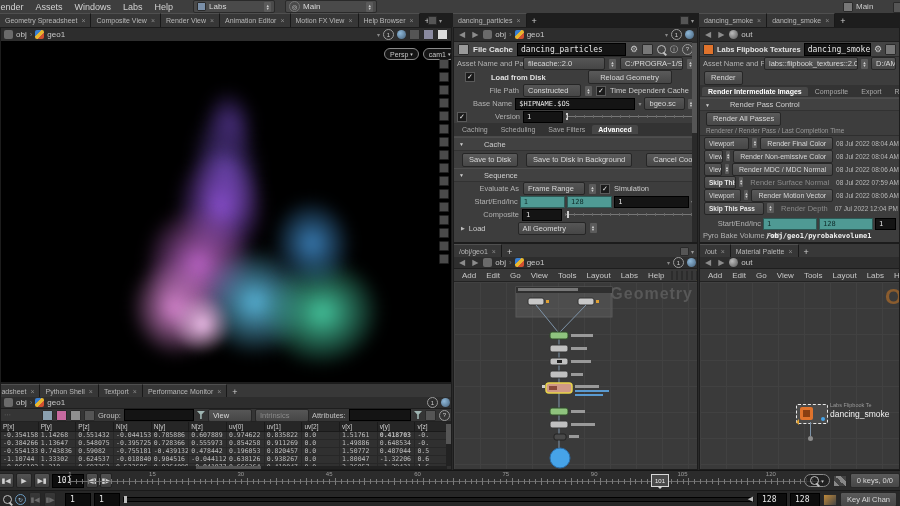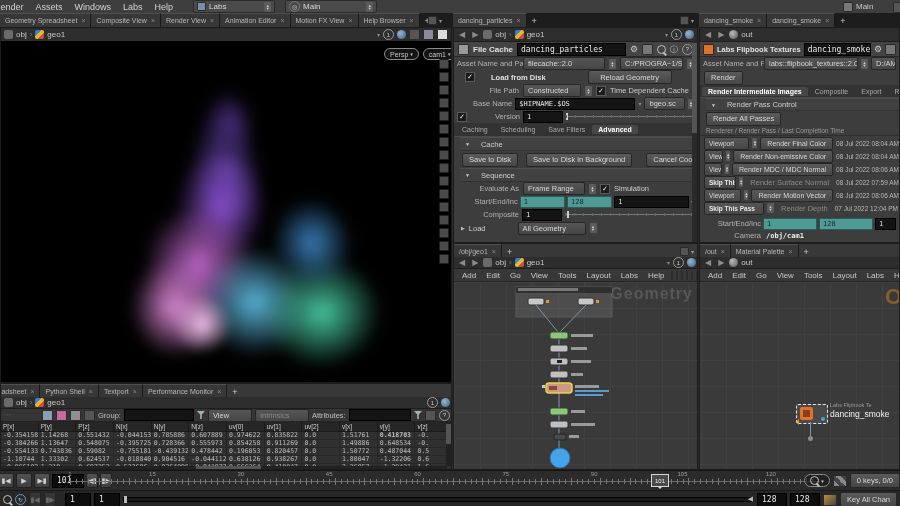--- a/index.html
+++ b/index.html
@@ -23,21 +23,21 @@
   .geoico{background:linear-gradient(135deg,#3a7fd0 0 35%,#e8b730 35% 65%,#d05030 65% 100%);}
   .navarrow{color:#8c8c8c;font-size:8px;padding:0 2px;}
   .badge1{width:9px;height:9px;border:1px solid #9a9a9a;border-radius:50%;font-size:6px;color:#cfcfcf;display:inline-flex;align-items:center;justify-content:center;}
   .circico{width:9px;height:9px;border-radius:50%;background:radial-gradient(circle at 35% 35%,#8fb8d8,#44607a);display:inline-block;}
   .sqico{width:9px;height:9px;background:#555;border:1px solid #2a2a2a;border-radius:1px;display:inline-block;}
   .field{background:#141414;color:#e6e6e6;font-family:"DejaVu Sans Mono",monospace;font-size:7px;height:10px;line-height:10px;padding:0 3px;border:1px solid #000;overflow:hidden;white-space:nowrap;}
   .dd{background:linear-gradient(#565656,#464646);border:1px solid #262626;border-radius:2px;color:#d8d8d8;font-size:7.5px;height:11px;display:inline-flex;align-items:center;padding:0 4px;white-space:nowrap;overflow:hidden;}
   .btn{background:linear-gradient(#5a5a5a,#474747);border:1px solid #262626;border-radius:2px;color:#d8d8d8;font-size:7.5px;height:12px;display:inline-flex;align-items:center;padding:0 6px;white-space:nowrap;}
   .chk{width:8px;height:8px;background:#1b1b1b;border:1px solid #5a5a5a;color:#e8e8e8;font-size:7px;line-height:7px;text-align:center;display:inline-block;}
   .lbl{color:#b2b2b2;font-size:7.5px;text-align:right;white-space:nowrap;}
-  .sect{background:#414141;border-top:1px solid #4e4e4e;border-bottom:1px solid #323232;color:#d0d0d0;font-size:7.5px;display:flex;align-items:center;gap:11px;padding:0 5px;margin-left:6px;}
+  .sect{background:#414141;border-top:1px solid #4e4e4e;border-bottom:1px solid #323232;color:#d0d0d0;font-size:7.5px;display:flex;align-items:center;gap:20px;padding:0 5px;}
   .teal{background:#4f9a94 !important;color:#0e2b29 !important;border:1px solid #2d5a56 !important;}
   .slider{height:1px;background:#777;position:relative;flex:1;}
   .slider .tick{position:absolute;left:0;top:-3px;width:2px;height:7px;background:#cfcfcf;}
   .ticks{background-image:repeating-linear-gradient(90deg,#666 0 1px,transparent 1px 9px);height:3px;position:absolute;left:0;right:0;top:-1px;}
   .funnel{width:8px;height:8px;background:#9fb5b2;clip-path:polygon(0 0,100% 0,60% 45%,60% 100%,40% 100%,40% 45%);display:inline-block;}
   .qmark{width:9px;height:9px;border:1px solid #999;border-radius:50%;font-size:6px;color:#ccc;display:inline-flex;align-items:center;justify-content:center;}
   .gear{font-size:9px;color:#c8c8c8;line-height:9px;}
   .mag{width:7px;height:7px;border:1.5px solid #c0c0c0;border-radius:50%;position:relative;display:inline-block;}
   .mag:after{content:"";position:absolute;width:4px;height:1.5px;background:#c0c0c0;transform:rotate(45deg);left:5px;top:7px;}
   
@@ -699,24 +699,20 @@
           </span>
           <span class="passdis">Render Depth</span>
           <span class="passtime">07 Jul 2022 12:04 PM</span>
         </div>
       </div>
     <div class="row" style="height:13px;gap:2px;padding:0 3px;margin-top:3px;">
       <span class="lbl" style="width:58px;">Start/End/Inc</span>
       <span class="field teal" style="width:46px;">1</span>
       <span class="field teal" style="width:46px;">128</span>
       <span class="field" style="flex:1;">1</span>
-    </div>
-    <div class="row" style="height:11px;gap:2px;padding:0 3px;">
-      <span class="lbl" style="width:58px;">Camera</span>
-      <span class="field mono" style="flex:1;background:transparent;border:none;color:#efefef;font-weight:bold;">/obj/cam1</span>
     </div>
     <div class="row" style="height:11px;gap:2px;padding:0 3px;">
       <span class="lbl" style="width:58px;">Pyro Bake Volume Path</span>
       <span class="field mono" style="flex:1;background:transparent;border:none;color:#efefef;font-weight:bold;">/obj/geo1/pyrobakevolume1</span>
     </div>
   </div>
 
   <div class="pane" style="left:699px;top:243px;width:201px;height:227px;">
     <div class="tabgroup" style="left:0;top:0;" id="out-net-tabs">
         <span class="ptab">

